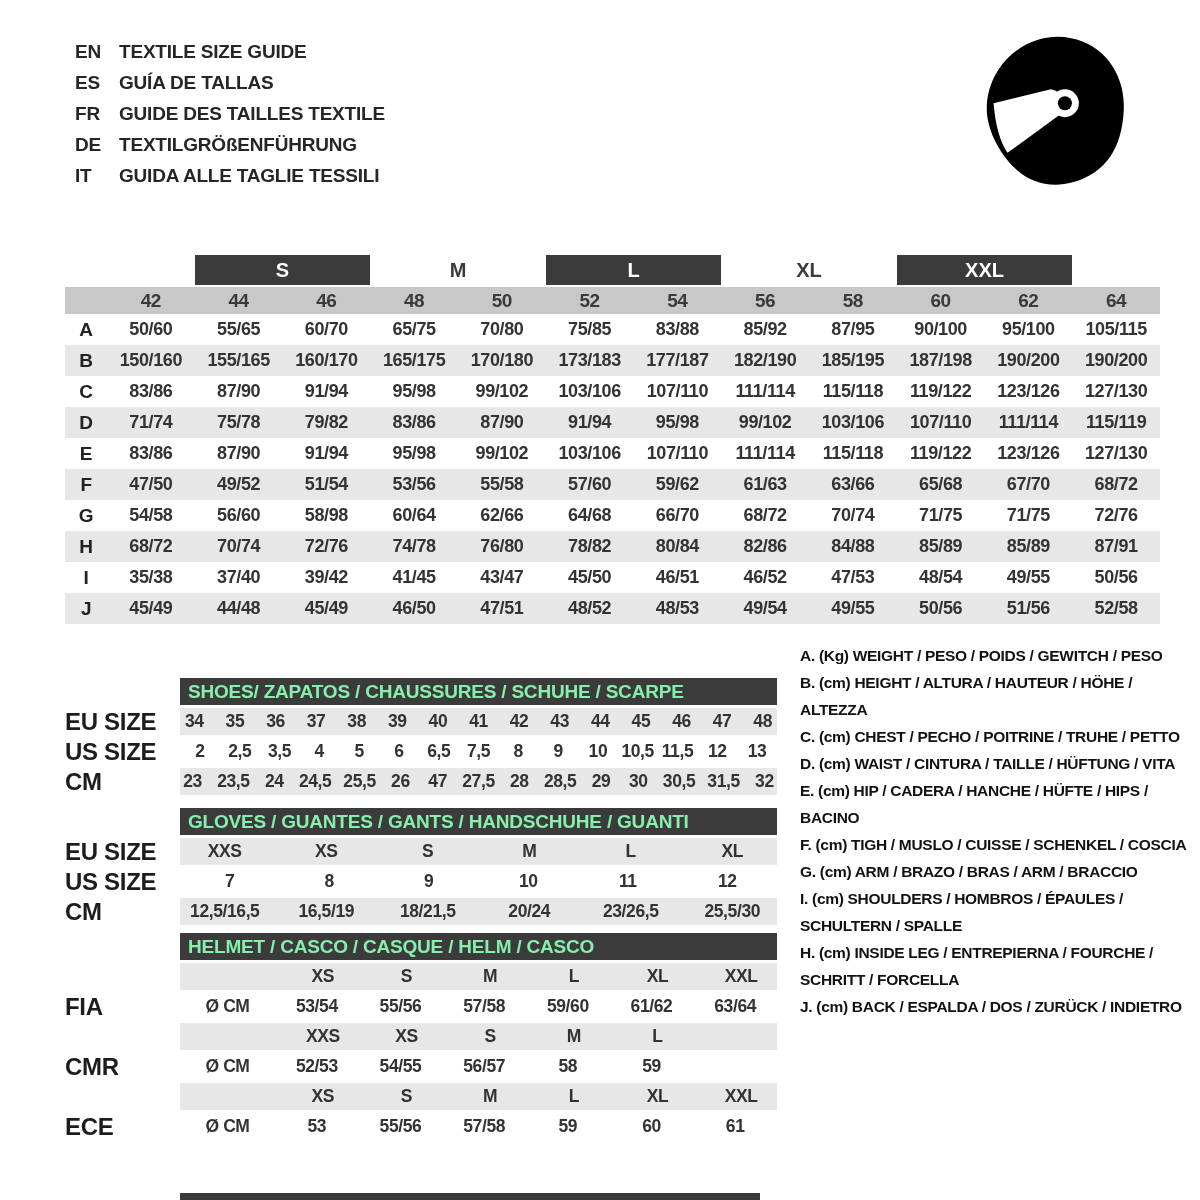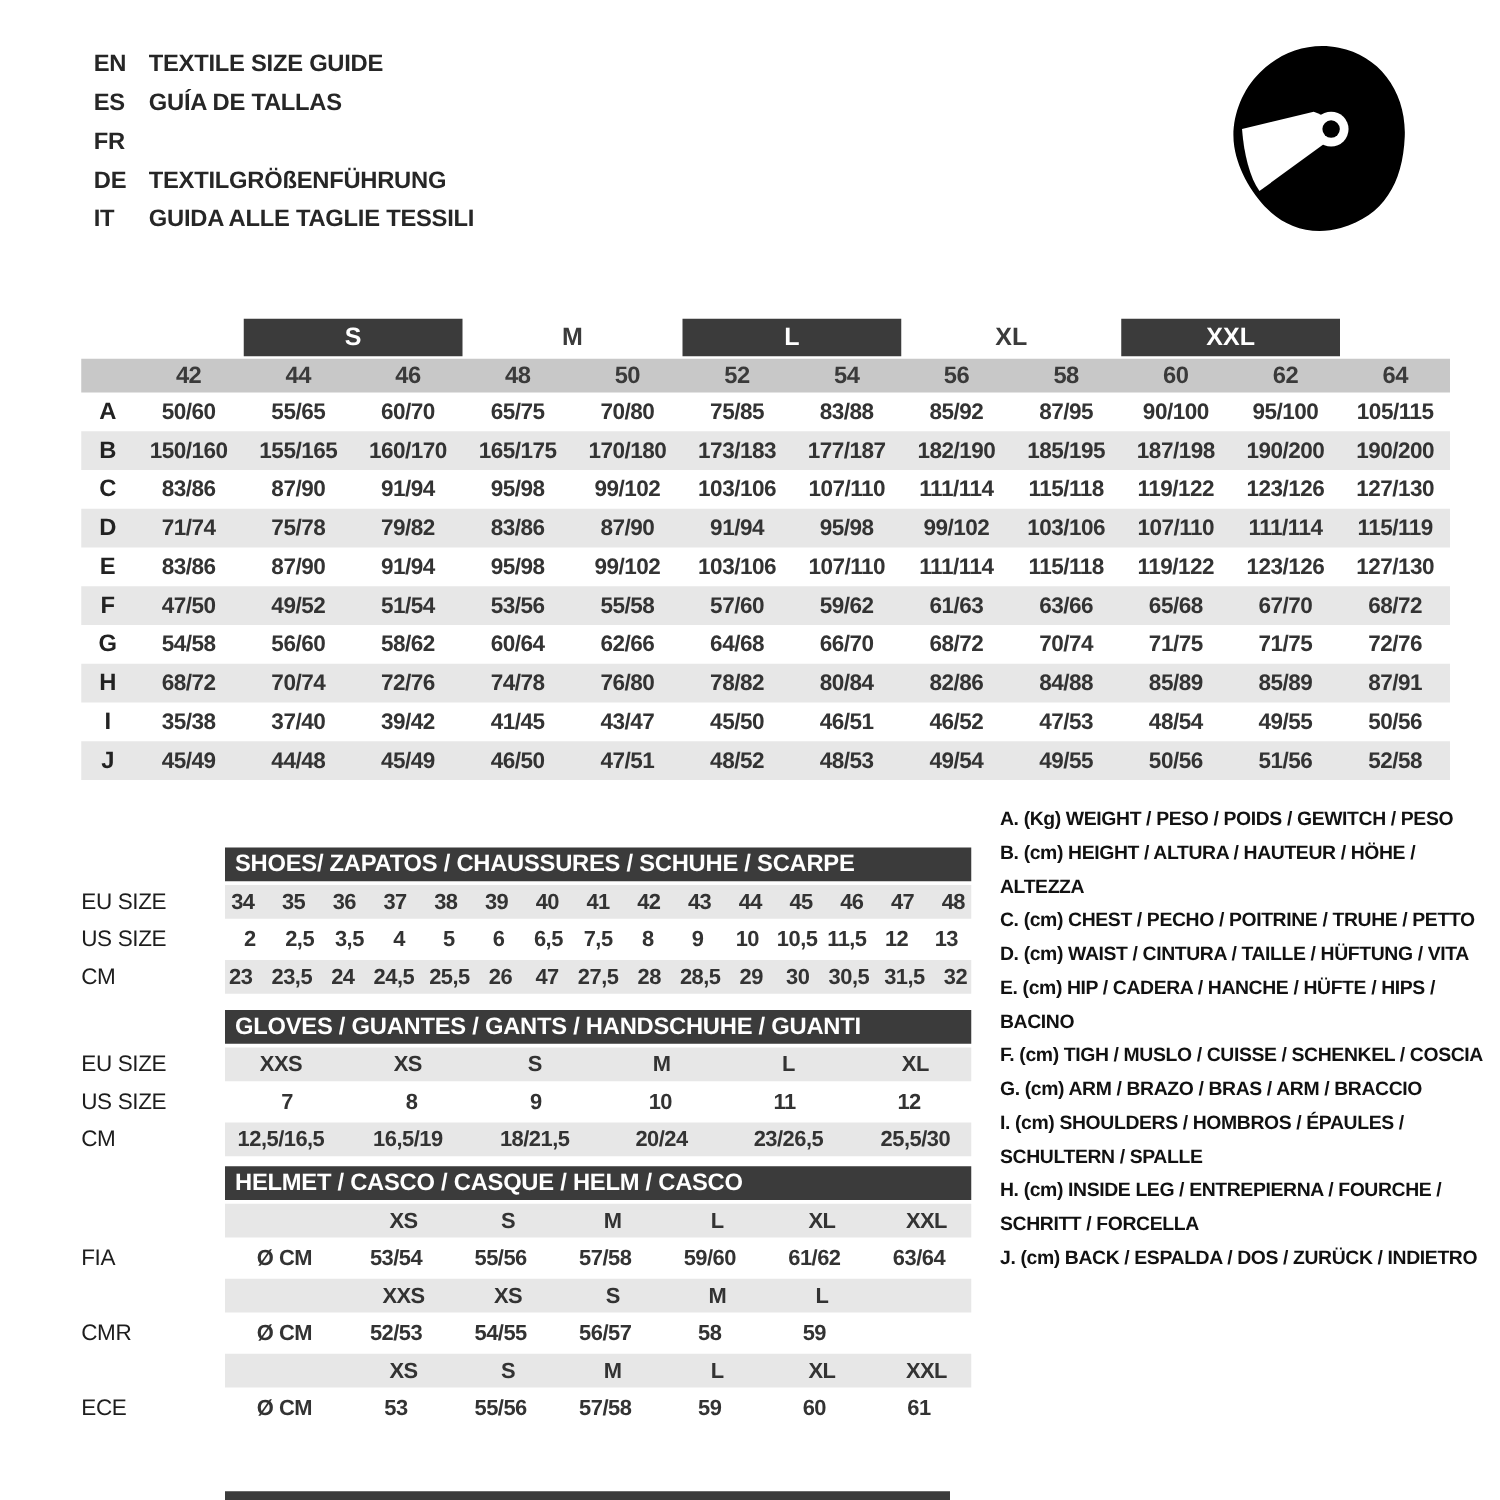--- a/index.html
+++ b/index.html
@@ -33,22 +33,22 @@
   .cell{display:flex;align-items:center;justify-content:center;font-weight:bold;font-size:18px;
         color:#333;letter-spacing:-0.4px;white-space:nowrap;overflow:visible;}
   .num{font-size:19px;color:#3a3a3a;}
   .drow{height:31px;margin-top:0;}
   .drow.stripe{background:var(--stripe);}
   .rowlab{justify-content:center;font-size:19px;color:#222;}
 
   
   .lower{position:absolute;left:65px;top:678px;width:712px;}
   .lrow{display:grid;grid-template-columns:115px 1fr;height:27px;margin-bottom:3px;}
-  .lab{display:flex;align-items:center;font-weight:normal;font-size:18px;color:#1d1d1d;letter-spacing:-0.3px;}
-  .hdr{background:var(--band-dark);color:#ffffff;display:flex;align-items:center;padding-left:8px;
+  .lab{display:flex;align-items:center;font-weight:bold;font-size:24px;color:#1d1d1d;letter-spacing:-0.3px;}
+  .hdr{background:var(--band-dark);color:#86efac;display:flex;align-items:center;padding-left:8px;
        font-weight:bold;font-size:19px;letter-spacing:-0.2px;white-space:nowrap;}
   .cells{display:grid;height:27px;}
   .cells.gray{background:var(--stripe);gap:12px;}
   .cols15{grid-template-columns:repeat(15,1fr);}
   .cols6{grid-template-columns:repeat(6,1fr);}
   .cols7{grid-template-columns:95px repeat(6,1fr);}
   .cells .cell{font-size:17.5px;}
   .gap-gloves{margin-top:13px;}
   .gap-helmet{margin-top:8px;}
 
@@ -69,20 +69,21 @@
     <div class="lang-row">
       <span class="lang-code">EN</span>
       <span class="lang-title">TEXTILE SIZE GUIDE</span>
     </div>
     <div class="lang-row">
       <span class="lang-code">ES</span>
       <span class="lang-title">GUÍA DE TALLAS</span>
     </div>
     <div class="lang-row">
       <span class="lang-code">FR</span>
+      <span class="lang-title">GUIDE DES TAILLES TEXTILE</span>
     </div>
     <div class="lang-row">
       <span class="lang-code">DE</span>
       <span class="lang-title">TEXTILGRÖßENFÜHRUNG</span>
     </div>
     <div class="lang-row">
       <span class="lang-code">IT</span>
       <span class="lang-title">GUIDA ALLE TAGLIE TESSILI</span>
     </div>
   </div>
@@ -208,21 +209,21 @@
           <div class="cell">61/63</div>
           <div class="cell">63/66</div>
           <div class="cell">65/68</div>
           <div class="cell">67/70</div>
           <div class="cell">68/72</div>
         </div>
         <div class="grid13 drow">
           <div class="cell rowlab">G</div>
           <div class="cell">54/58</div>
           <div class="cell">56/60</div>
-          <div class="cell">58/62</div>
+          <div class="cell">58/98</div>
           <div class="cell">60/64</div>
           <div class="cell">62/66</div>
           <div class="cell">64/68</div>
           <div class="cell">66/70</div>
           <div class="cell">68/72</div>
           <div class="cell">70/74</div>
           <div class="cell">71/75</div>
           <div class="cell">71/75</div>
           <div class="cell">72/76</div>
         </div>

